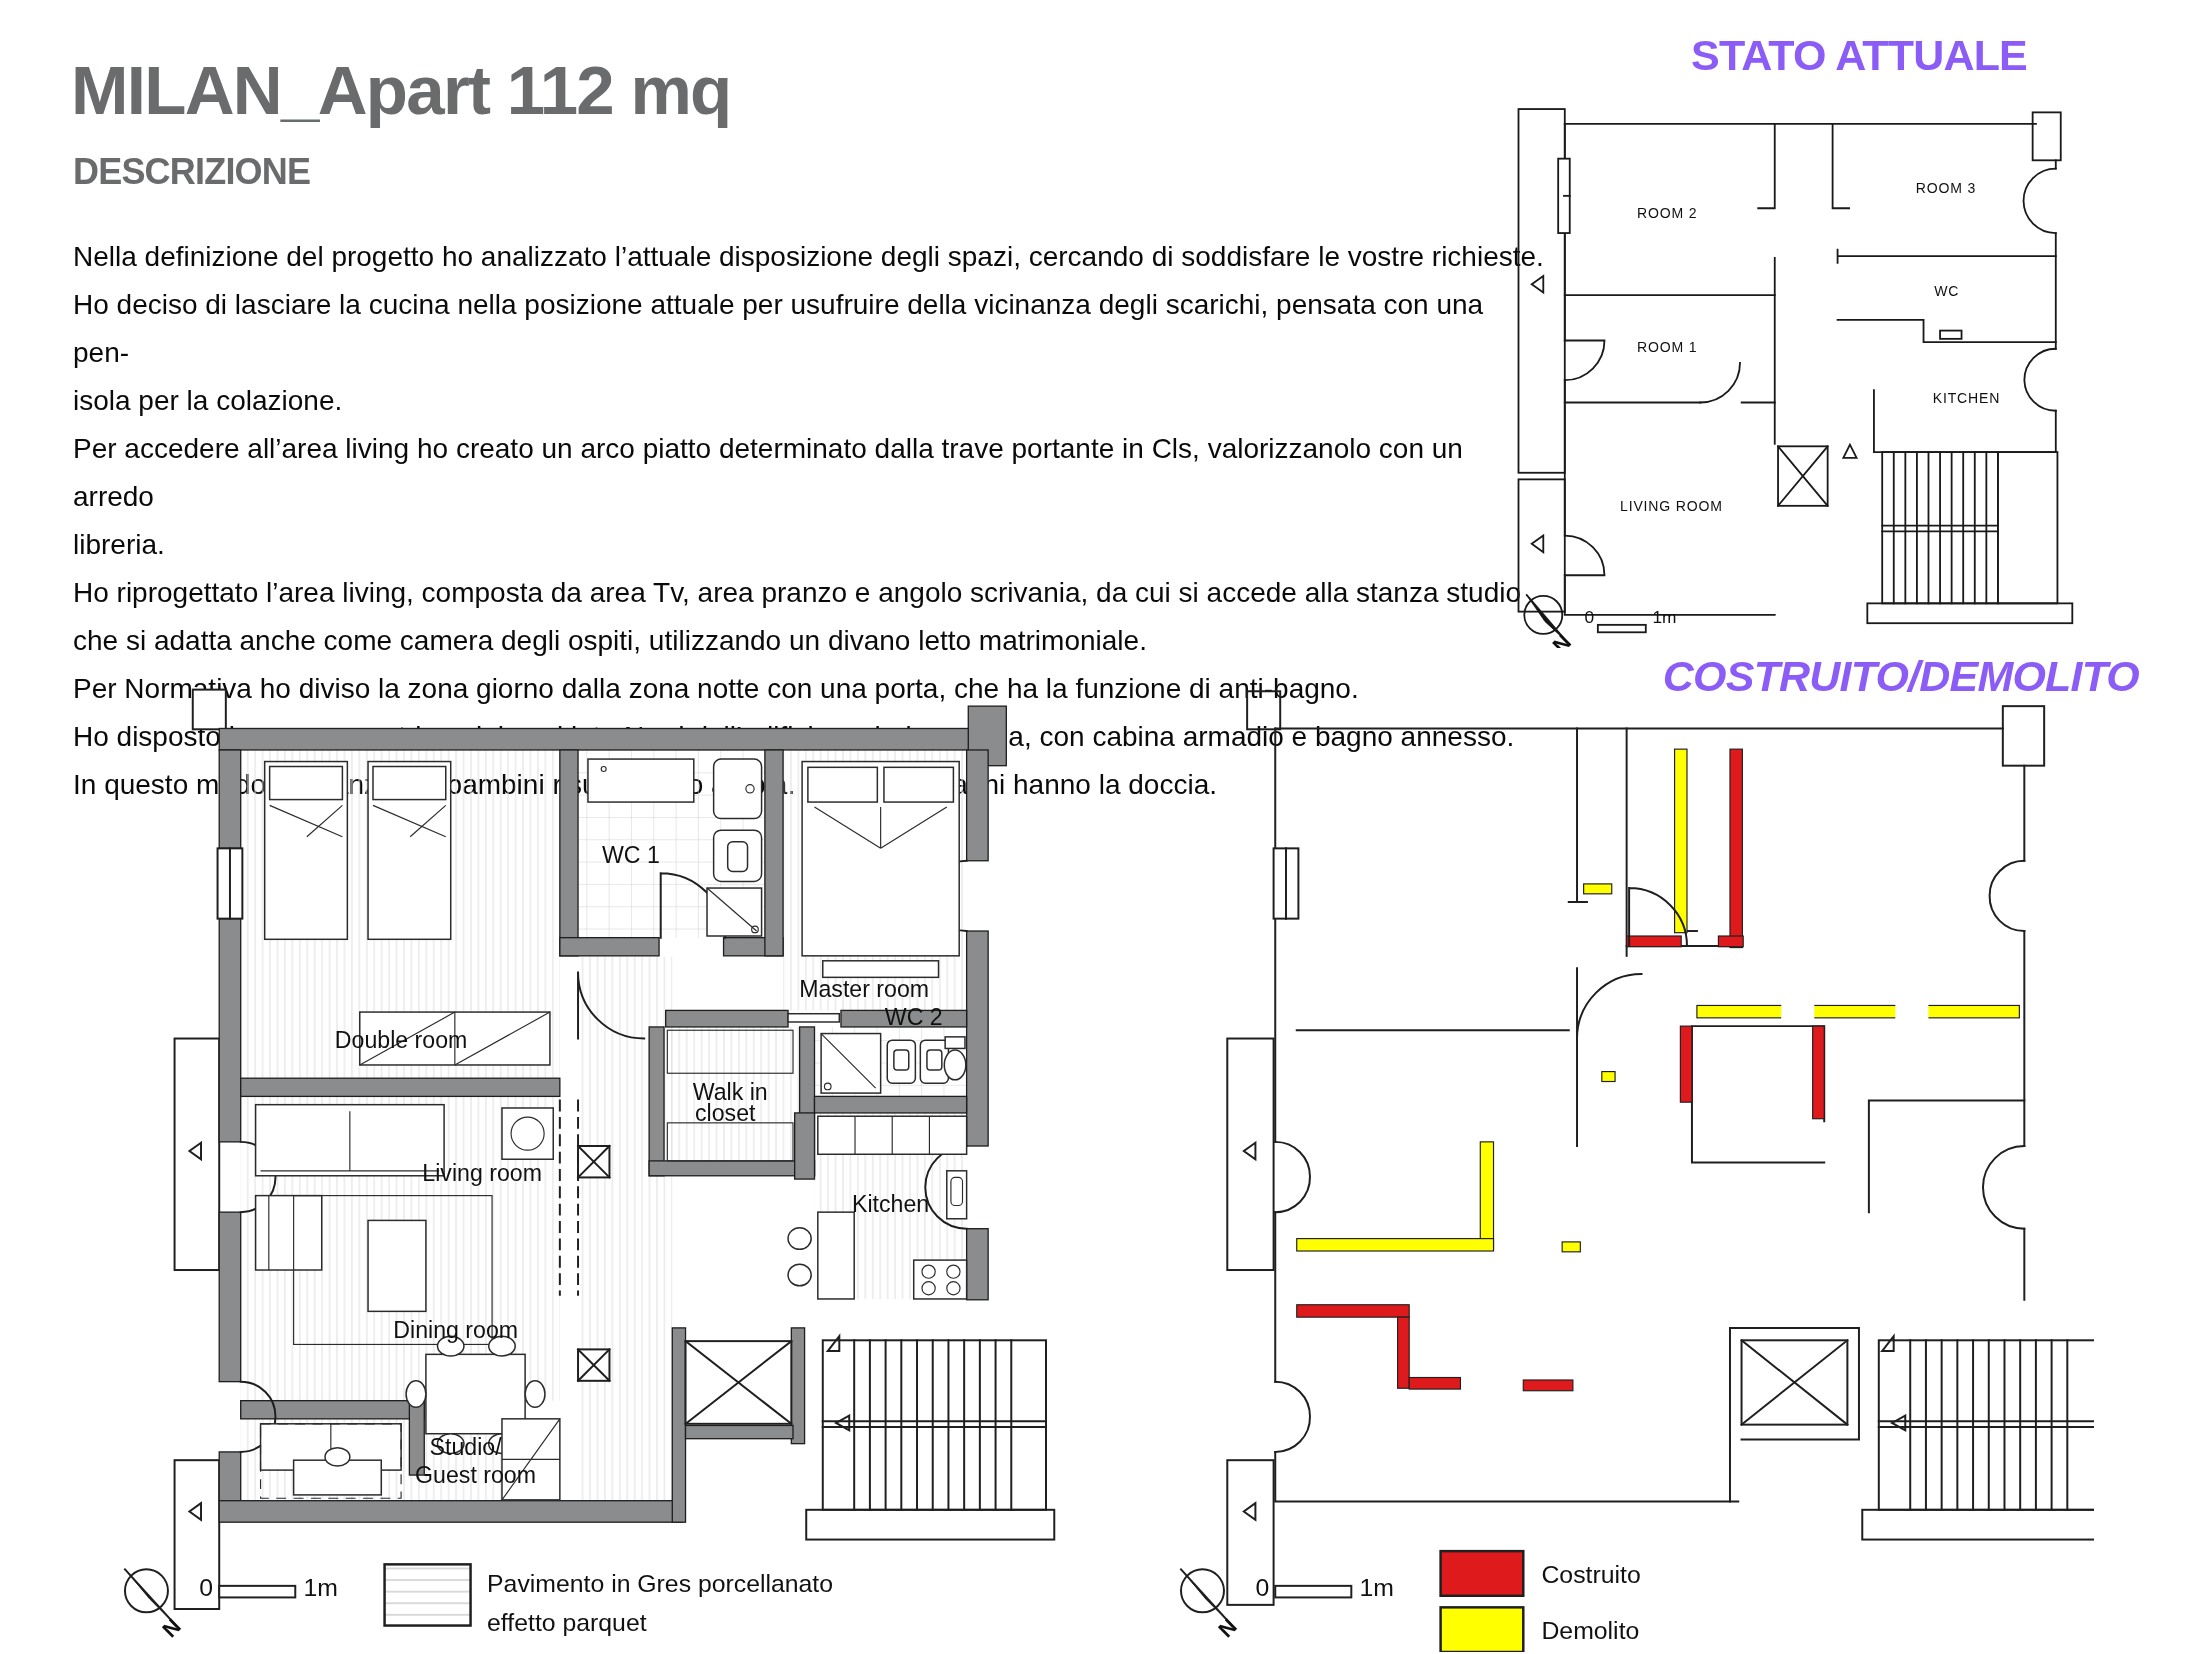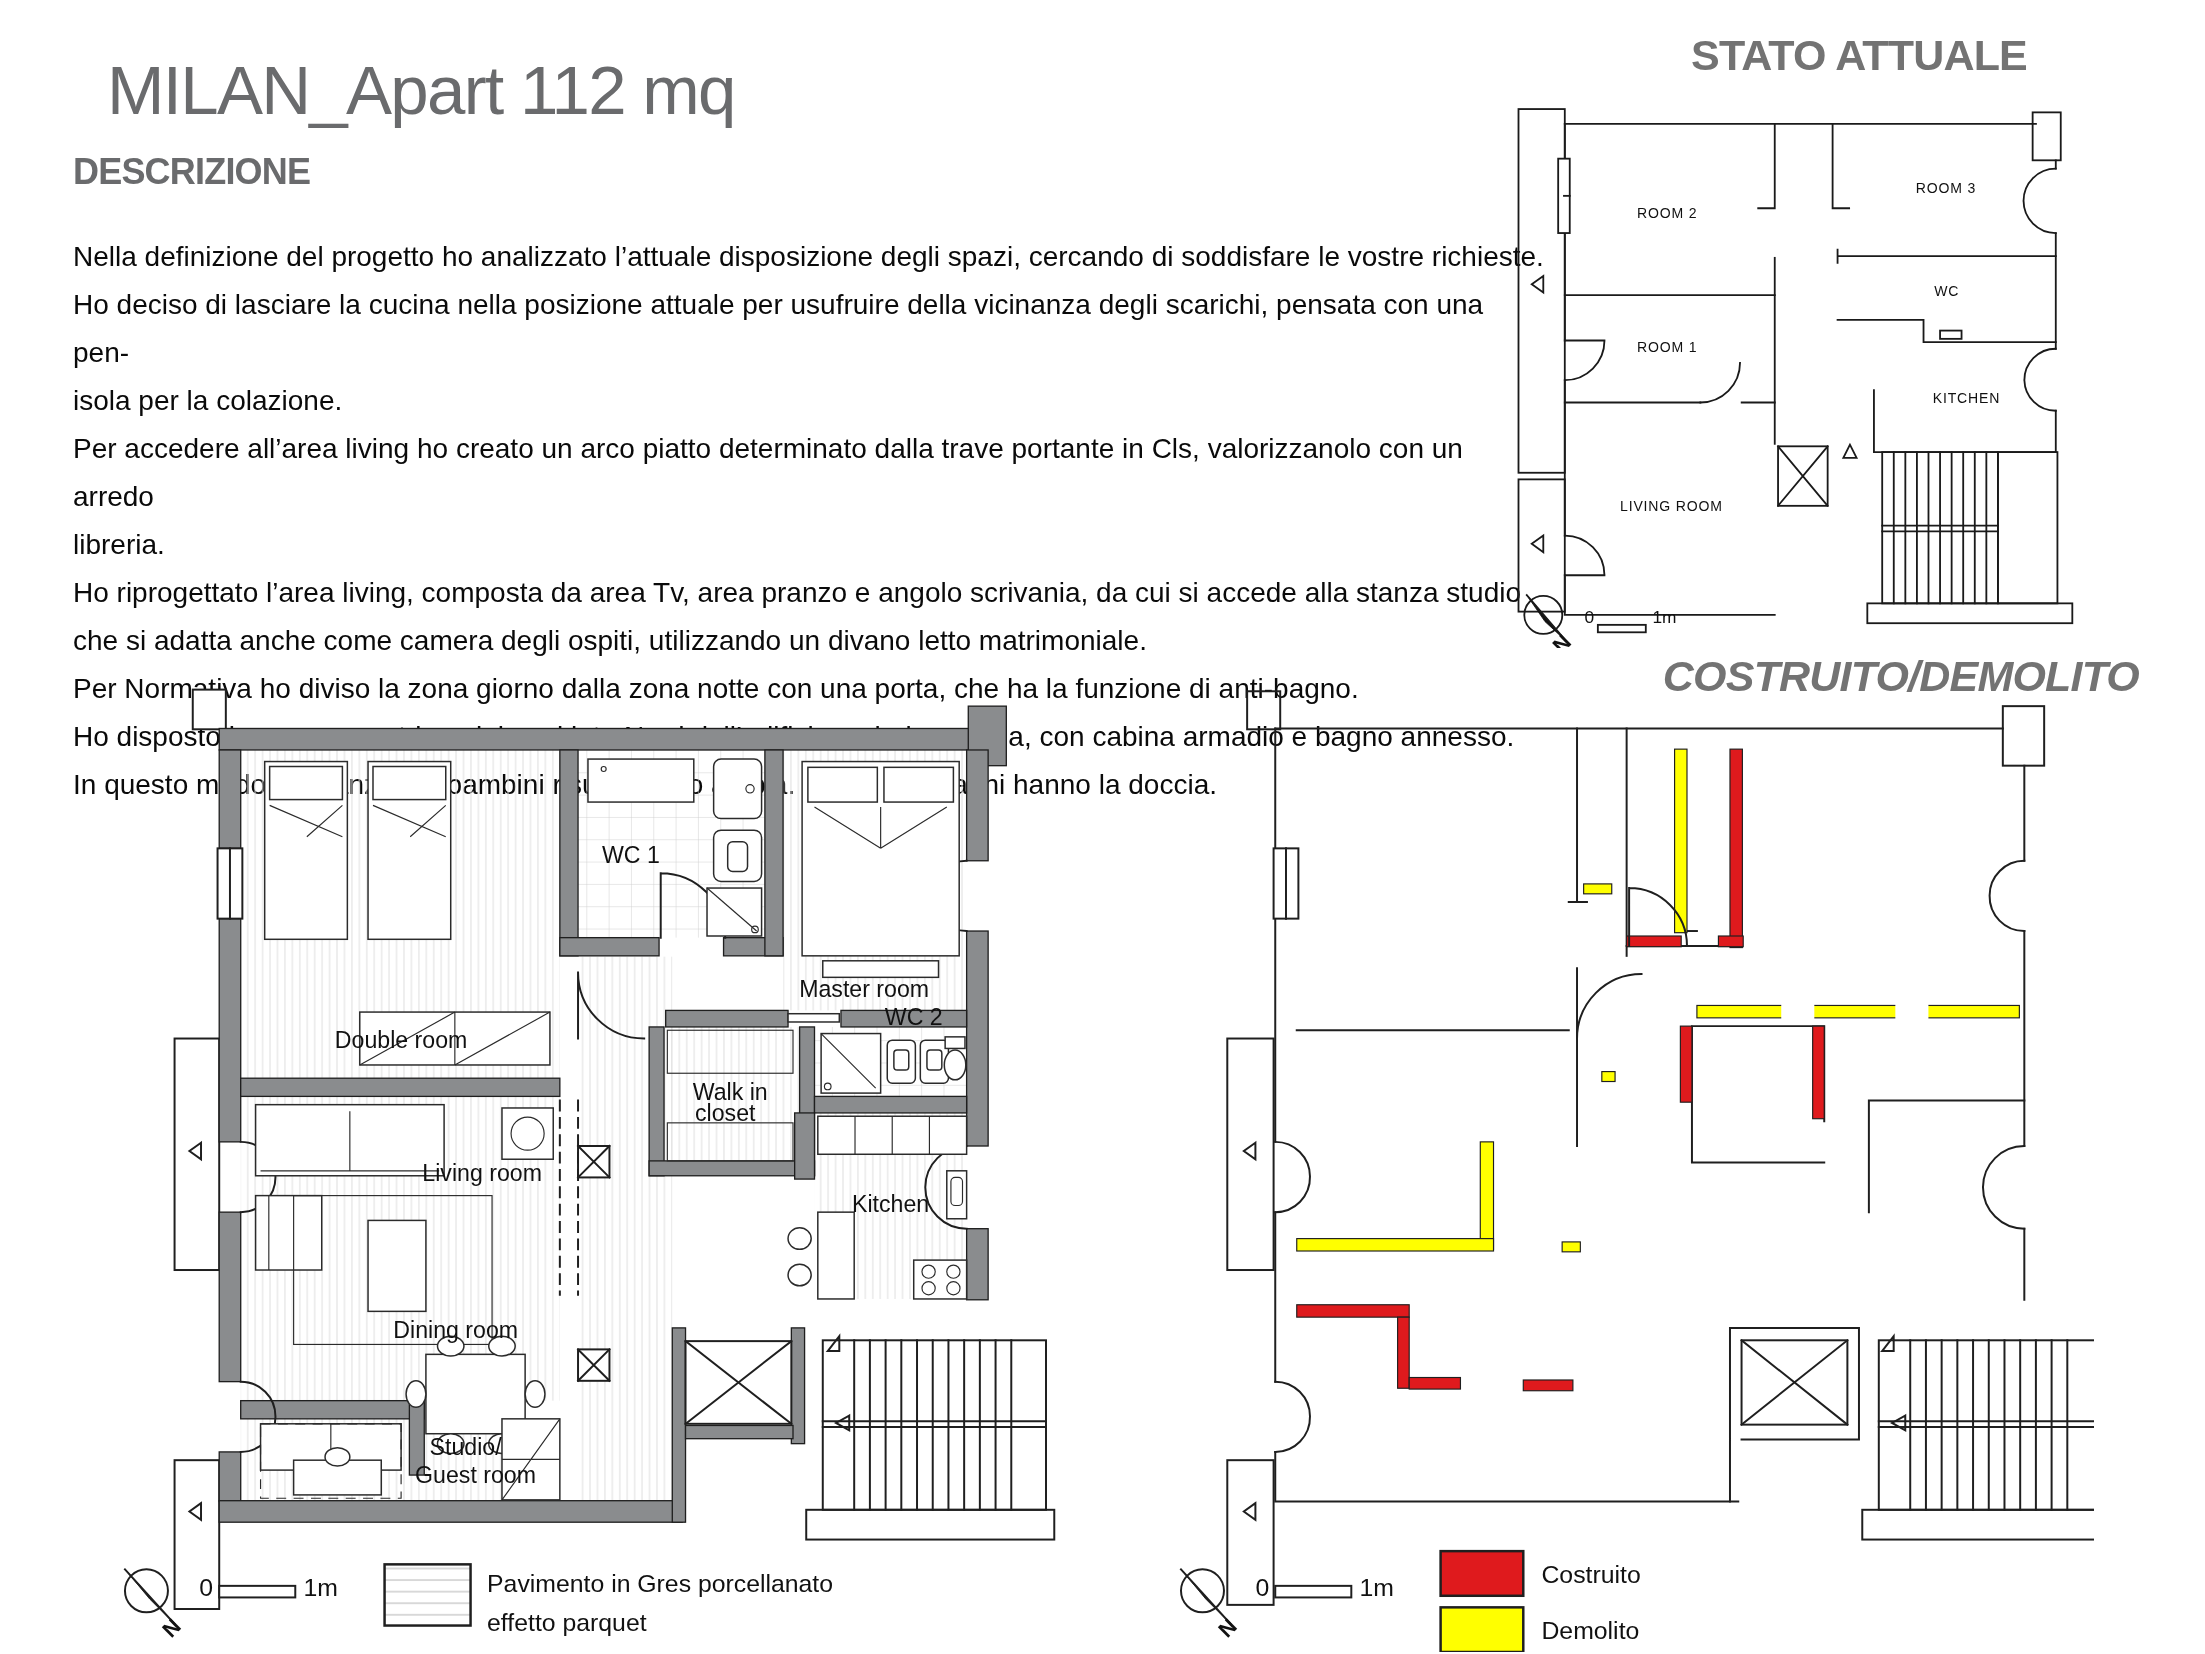--- a/index.html
+++ b/index.html
@@ -1,24 +1,24 @@
 <!DOCTYPE html>
 <html style="font-size:13.2px"><head>
 <meta charset="utf-8">
 <style>
   html,body{margin:0;padding:0;background:#ffffff;}
   .sheet{position:relative;width:2205px;height:1654px;background:#ffffff;overflow:hidden;
          font-family:"Liberation Sans", sans-serif;color:#000;}
   .abs{position:absolute;}
 
-  .main-title{font-size:69px;font-weight:normal;color:#6a6b6d;letter-spacing:-1.7px;white-space:nowrap;margin-left:36px;}
+  .main-title{font-size:69px;font-weight:bold;color:#6a6b6d;letter-spacing:-1.7px;white-space:nowrap;}
   .section-title{font-size:36px;font-weight:bold;color:#6a6b6d;letter-spacing:-0.8px;}
   .desc{font-size:28px;line-height:48px;white-space:pre-line;width:1472px;color:#0a0a0a;}
 
-  .plan-title{font-size:43px;font-weight:bold;color:#737373;letter-spacing:-0.8px;text-align:right;white-space:nowrap;}
+  .plan-title{font-size:43px;font-weight:bold;color:#8b5cf6;letter-spacing:-0.8px;text-align:right;white-space:nowrap;}
 
   
   .ln{stroke:#1a1a1a;stroke-width:2.2;fill:none;stroke-linecap:square;}
   .lnw{stroke:#1a1a1a;stroke-width:2.2;fill:#ffffff;}
   .tn{stroke:#1f1f1f;stroke-width:2.4;fill:none;stroke-linecap:square;}
   .tnw{stroke:#1f1f1f;stroke-width:2.4;fill:#ffffff;}
   .w{fill:#8a8c8e;stroke:#1f1f1f;stroke-width:1.6;}
   .fur{fill:#ffffff;stroke:#2b2b2b;stroke-width:1.8;}
   .thin{stroke:#2b2b2b;stroke-width:1.4;fill:none;}
   .dsh{stroke-dasharray:12 9;}

